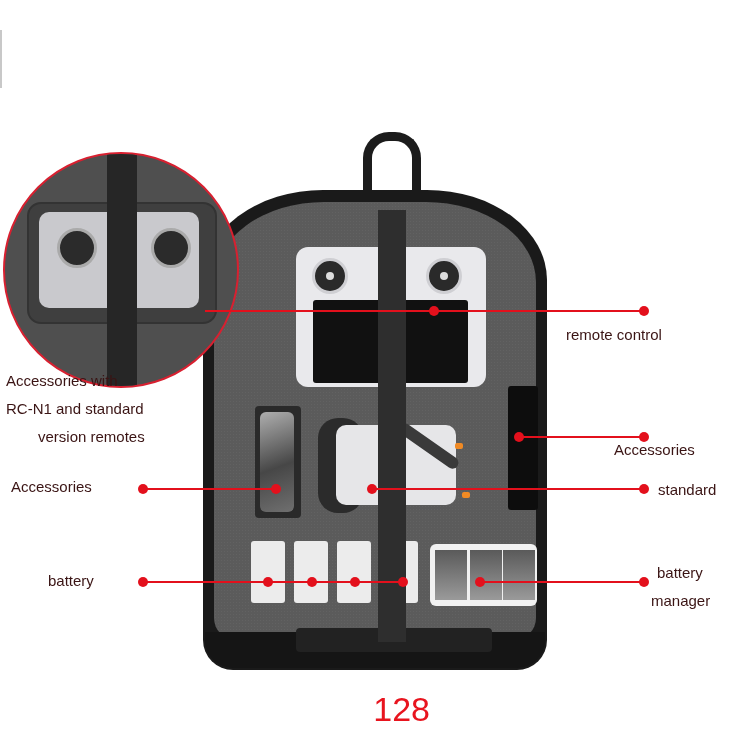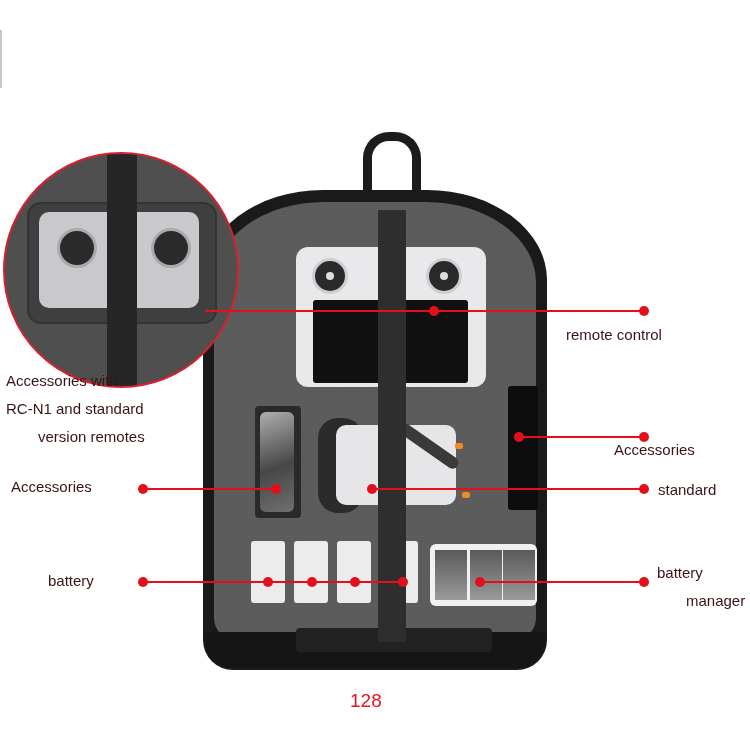--- a/index.html
+++ b/index.html
@@ -36,21 +36,21 @@
   
   .inset{left:3px;top:152px;width:236px;height:236px;border-radius:50%;border:2px solid #d82030;box-sizing:border-box;overflow:hidden;background:#4f4f4f;}
   .inset-frame{left:22px;top:48px;width:186px;height:118px;border:2px solid #333;border-radius:14px;background:#3f3f3f;}
   .inset-remote{left:34px;top:58px;width:160px;height:96px;background:#c9c9cd;border-radius:10px;}
   .inset-stick{width:34px;height:34px;border-radius:50%;background:#2b2b2b;border:3px solid #aaa;}
   .inset-strap{left:102px;top:0;width:30px;height:236px;background:#262626;}
   
   .line{height:2px;background:#e3101c;}
   .dot{width:10px;height:10px;border-radius:50%;background:#e3101c;margin:-4px 0 0 -5px;}
   .label{color:#3a1414;font-size:15px;line-height:24px;white-space:nowrap;}
-  .page-num{left:350px;top:690px;width:80px;text-align:left;color:#e8141e;font-size:19px;}
+  .page-num{left:350px;top:690px;width:80px;text-align:right;color:#e8141e;font-size:34px;}
 </style>
 </head>
 <body>
 
 <div class="abs edge-mark"></div>
 
 <div class="abs handle"></div>
 <div class="abs pack-shell"></div>
 <div class="abs pack-foam"></div>
 <div class="abs pack-bottom"></div>
@@ -117,19 +117,19 @@
 <div class="abs line" style="left:480px;top:581px;width:165px;"></div>
 <div class="abs dot" style="left:480px;top:581px;"></div>
 <div class="abs dot" style="left:644px;top:581px;"></div>
 
 <div class="abs label" style="left:566px;top:323px;">remote control</div>
 <div class="abs label" style="left:614px;top:438px;">Accessories</div>
 <div class="abs label" style="left:658px;top:478px;">standard</div>
 <div class="abs label" style="left:11px;top:475px;">Accessories</div>
 <div class="abs label" style="left:48px;top:569px;">battery</div>
 <div class="abs label" style="left:657px;top:561px;">battery</div>
-<div class="abs label" style="left:686px;top:589px;">manager</div>
+<div class="abs label" style="left:651px;top:589px;">manager</div>
 
 <div class="abs label" style="left:6px;top:369px;">Accessories with</div>
 <div class="abs label" style="left:6px;top:397px;">RC-N1 and standard</div>
 <div class="abs label" style="left:6px;top:425px;margin-left:32px;">version remotes</div>
 
 <div class="abs page-num">128</div>
 
 </body></html>

